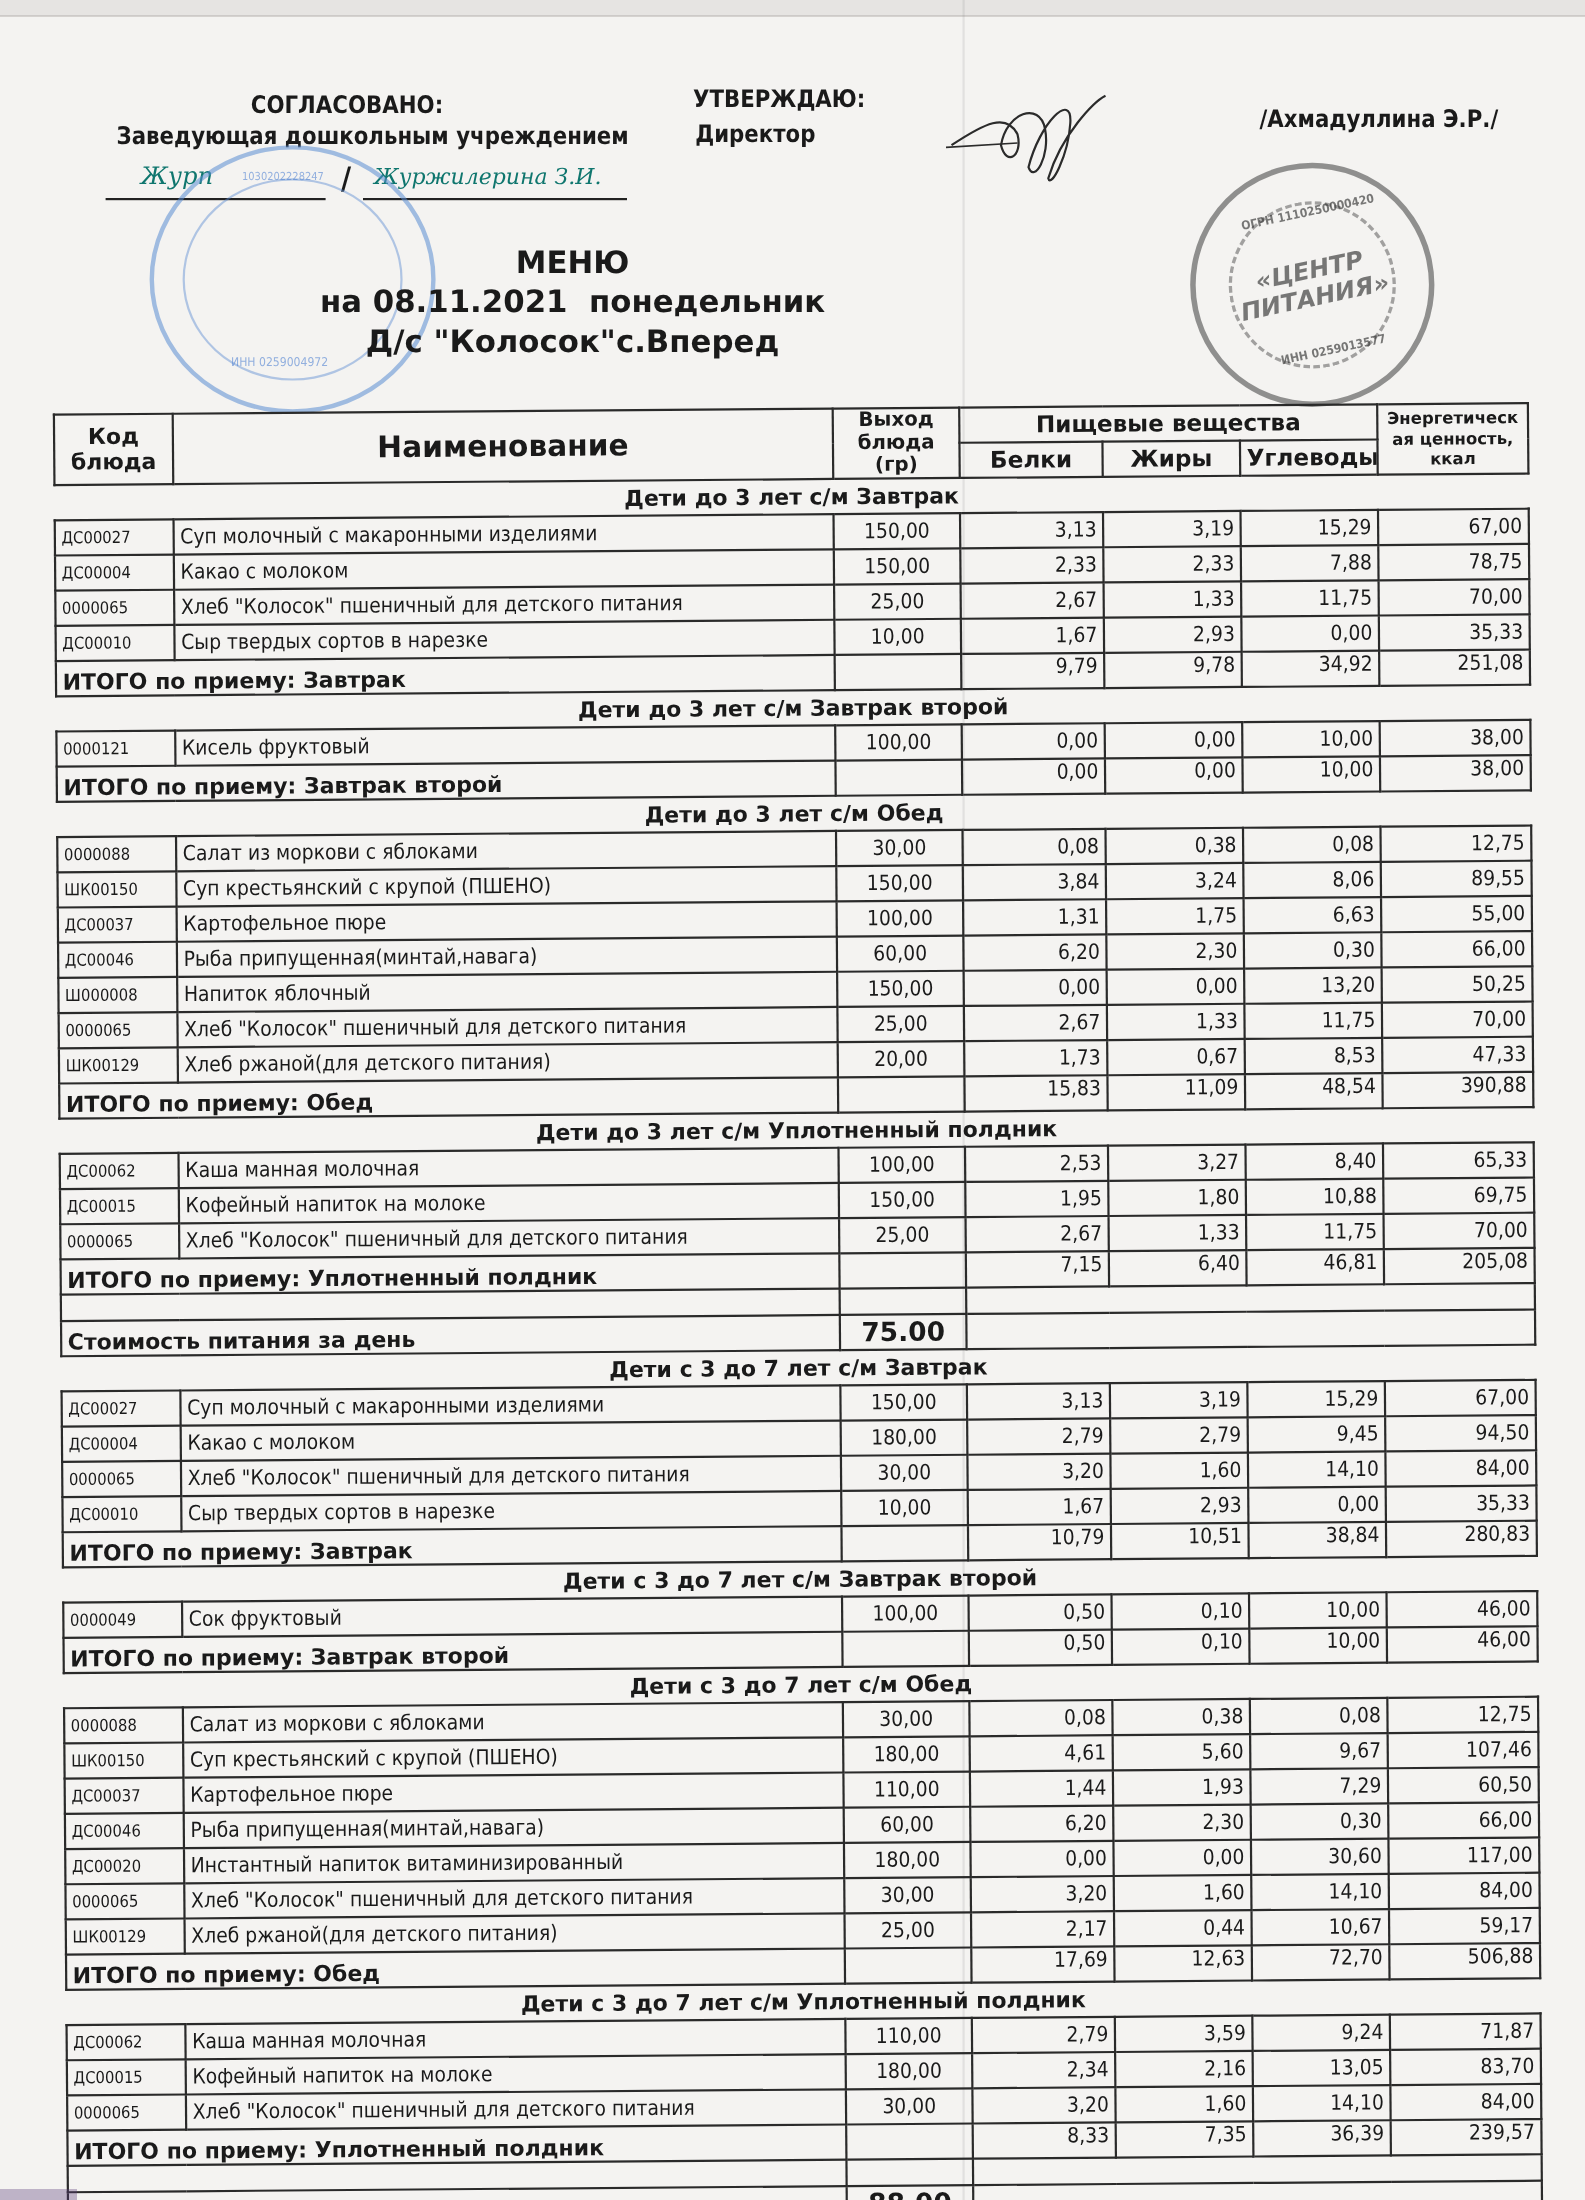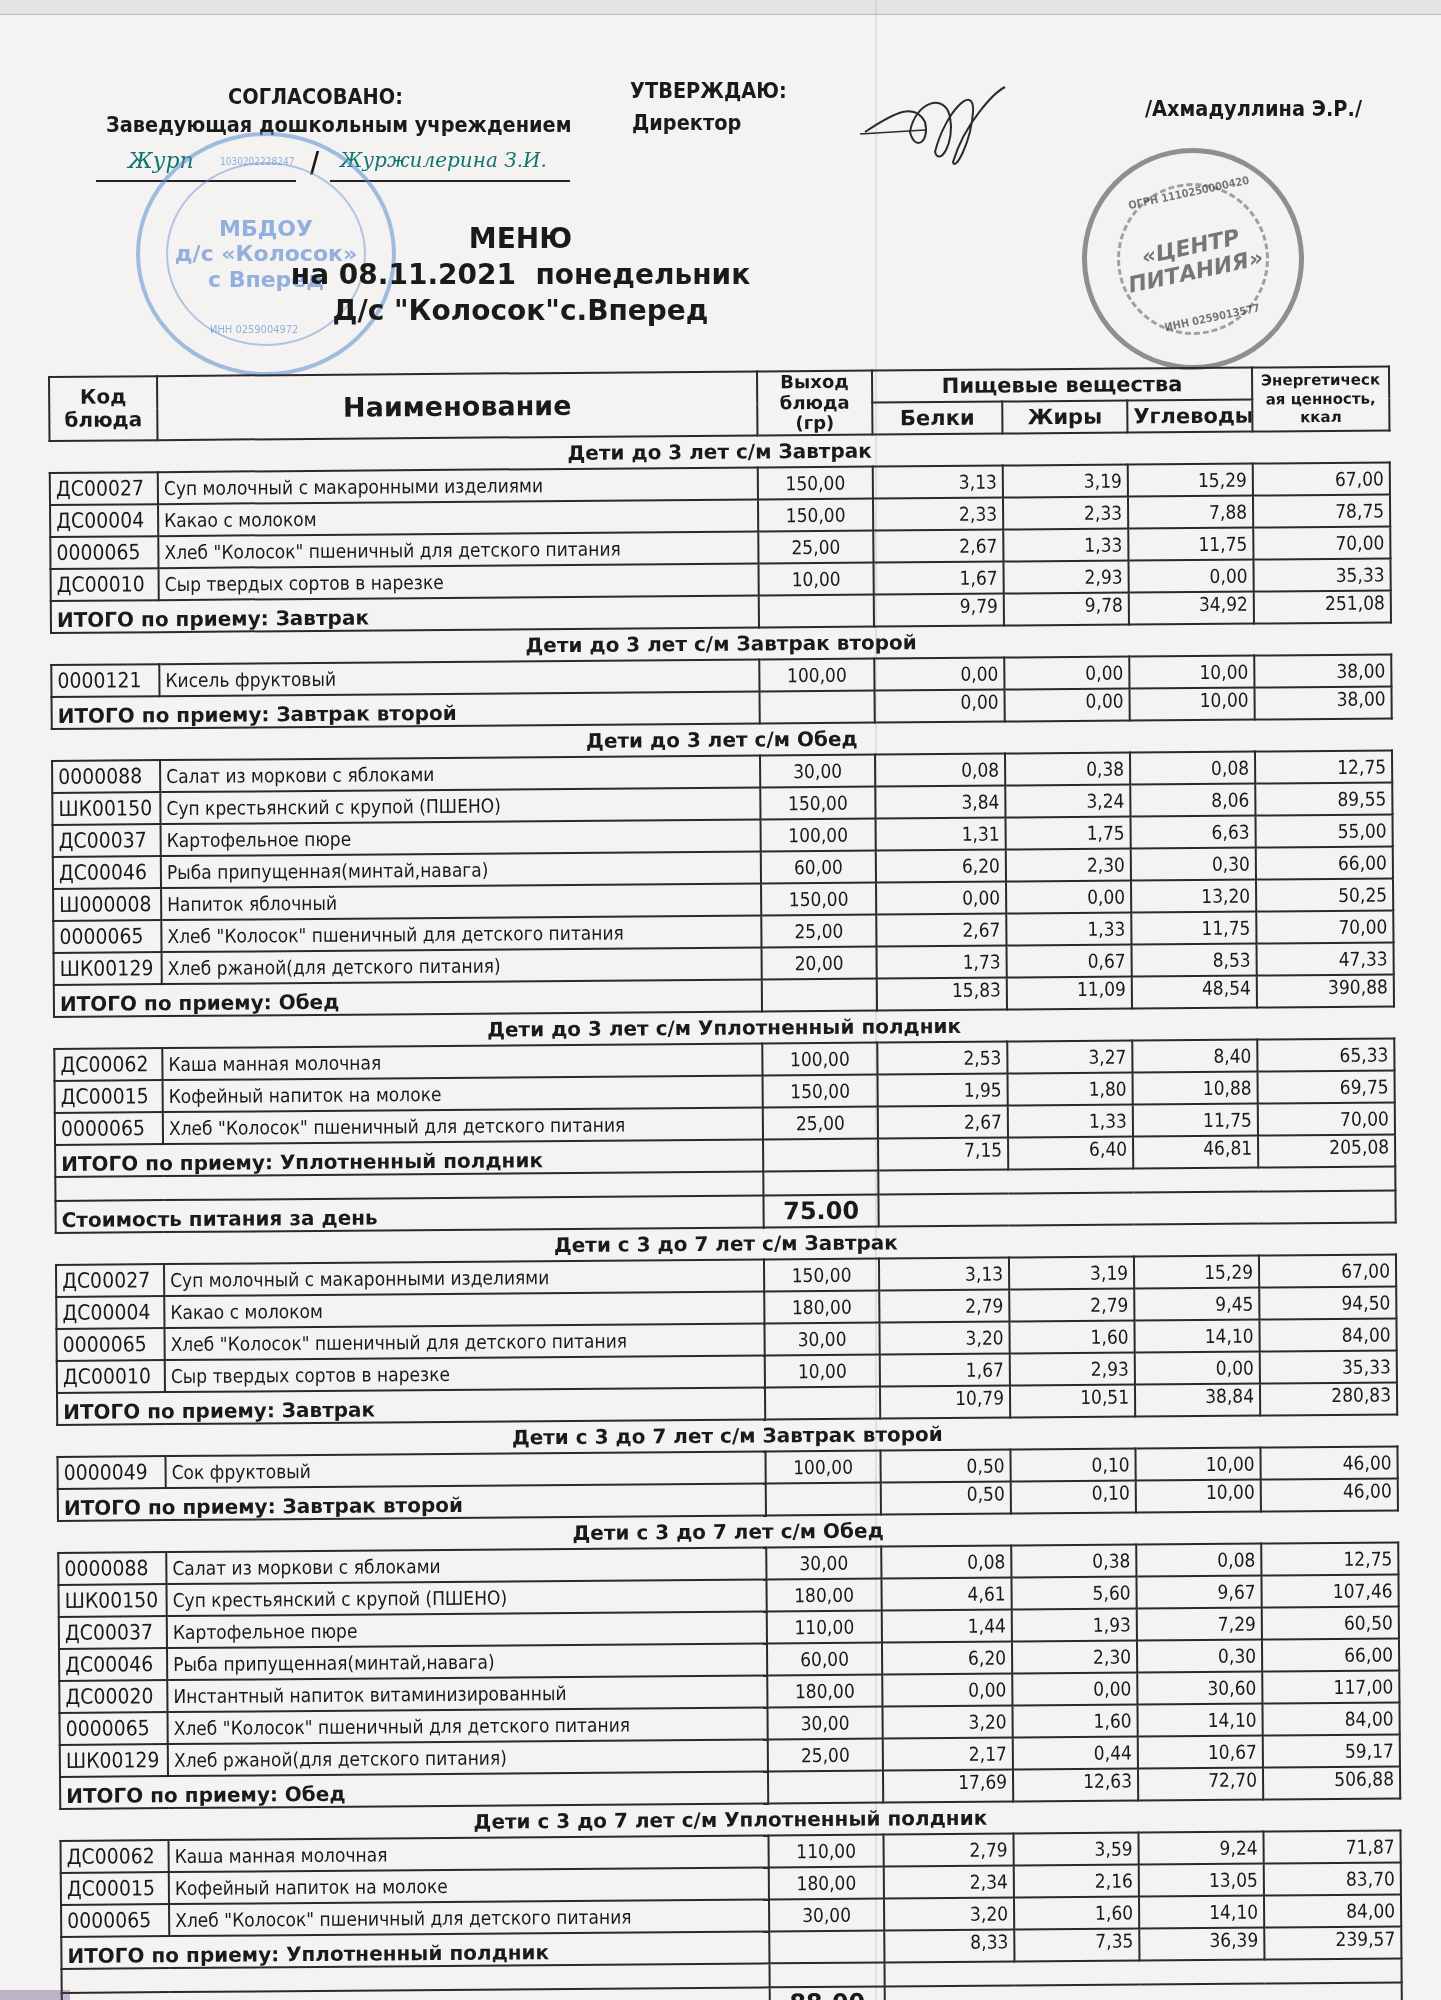--- a/index.html
+++ b/index.html
@@ -33,21 +33,21 @@
     font-size:19px;
     transform:rotate(-0.45deg); transform-origin:left top;
   }
   table.menu td, table.menu th { border:2px solid #2a2a2a; padding:0 5px; height:30px; overflow:hidden; white-space:nowrap; }
   table.menu th { font-weight:bold; text-align:center; font-family:"DejaVu Sans","Liberation Sans",sans-serif; }
   th.h-name { font-size:27px; }
   th.h-small { font-size:18px; line-height:1.15; }
   th.h-energy { font-size:15px; line-height:1.25; }
   th.h-group { font-size:21px; height:38px; }
   th.h-sub { font-size:21px; height:40px; }
-  .c-code { font-size:21px; }
+  .c-code { font-size:15px; }
   .c-name { font-size:19px; }
   .num { text-align:right; font-size:19px; }
   .num-c { text-align:center; font-size:19px; }
   tr.section td { border:none; border-left:none; border-right:none; text-align:center; font-weight:bold; font-size:20px; height:30px; font-family:"DejaVu Sans","Liberation Sans",sans-serif; }
   tr.total td.total-label { font-weight:bold; font-size:20px; vertical-align:bottom; font-family:"DejaVu Sans","Liberation Sans",sans-serif; }
   tr.total td.num { vertical-align:top; }
   tr.blank td { height:22px; }
   tr.cost td.cost-label { font-weight:bold; font-size:20px; vertical-align:bottom; font-family:"DejaVu Sans","Liberation Sans",sans-serif; }
   tr.cost td.cost-val { font-weight:bold; font-size:24px; text-align:center; font-family:"DejaVu Sans","Liberation Sans",sans-serif; }
   .dbl-top td { border-top:4px double #2a2a2a; }
@@ -64,25 +64,20 @@
 <div class="hdr" style="left:106px; top:112px; font-size:22px;">Заведующая дошкольным учреждением</div>
 <div class="sig-line" style="left:96px; top:180px; width:200px;"></div>
 <div class="sig-slash" style="left:310px; top:146px;">/</div>
 <div class="sig-line" style="left:330px; top:180px; width:240px;"></div>
 <div class="handwriting" style="left:128px; top:148px;">Журп</div>
 <div class="handwriting" style="left:340px; top:148px; font-size:20px;">Журжилерина З.И.</div>
 
 <div class="stamp stamp-blue" style="left:136px; top:132px; width:252px; height:236px;">
   <div class="inner"></div>
   <div class="ring" style="top:20px; left:80px;">1030202228247</div>
-  <div class="txt" style="font-size:22px;">
-    <div>МБДОУ</div>
-    <div>д/с «Колосок»</div>
-    <div>с Вперед</div>
-  </div>
   <div class="ring" style="bottom:36px; left:70px; font-size:11px;">ИНН 0259004972</div>
 </div>
 
 <div class="hdr" style="left:630px; top:78px; font-size:22px;">УТВЕРЖДАЮ:</div>
 <div class="hdr" style="left:632px; top:110px; font-size:22px;">Директор</div>
 <svg class="scrawl" style="left:855px; top:72px;" width="160" height="110" viewBox="0 0 160 110">
   <path d="M10 60 C 40 40, 60 30, 70 50 C 75 70, 60 80, 55 60 C 60 30, 90 20, 95 45 C 100 70, 85 95, 80 80 C 90 40, 120 10, 118 40 C 116 70, 100 100, 98 90 C 110 50, 140 20, 150 15" stroke="#2b2b2b" stroke-width="2" fill="none"></path>
   <path d="M5 62 L 70 58" stroke="#2b2b2b" stroke-width="1.5" fill="none"></path>
 </svg>
 <div class="hdr" style="left:1145px; top:96px; font-size:22px;">/Ахмадуллина Э.Р./</div>

